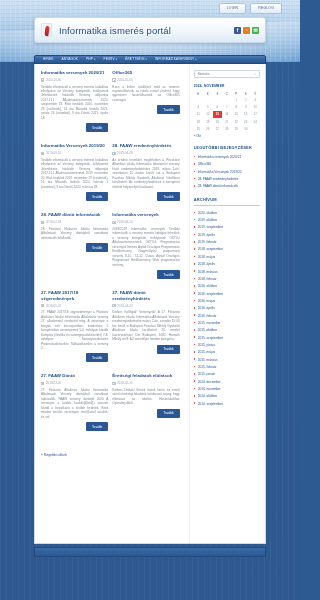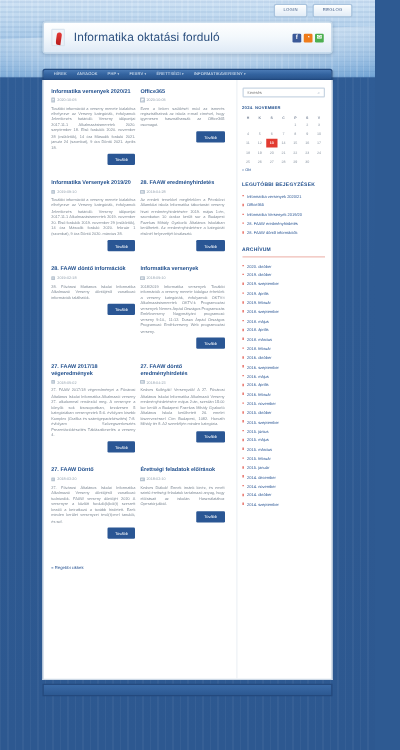--- a/index.html
+++ b/index.html
@@ -252,21 +252,21 @@
     <div class="bg-body"></div>
   </div>
 
   <div class="topbar">
     <div class="topbtn">LOGIN</div>
     <div class="topbtn">REGLOG</div>
   </div>
 
   <div class="header">
     <div class="logo"></div>
-    <div class="site-title">Informatika oktatási forduló</div>
+    <div class="site-title">Informatika ismerés portál</div>
     <div class="social">
       <span class="soc soc-fb">f</span>
       <span class="soc soc-rss">◔</span>
       <span class="soc soc-mail">✉</span>
     </div>
   </div>
 
   <div class="container">
 
     <div class="nav">

